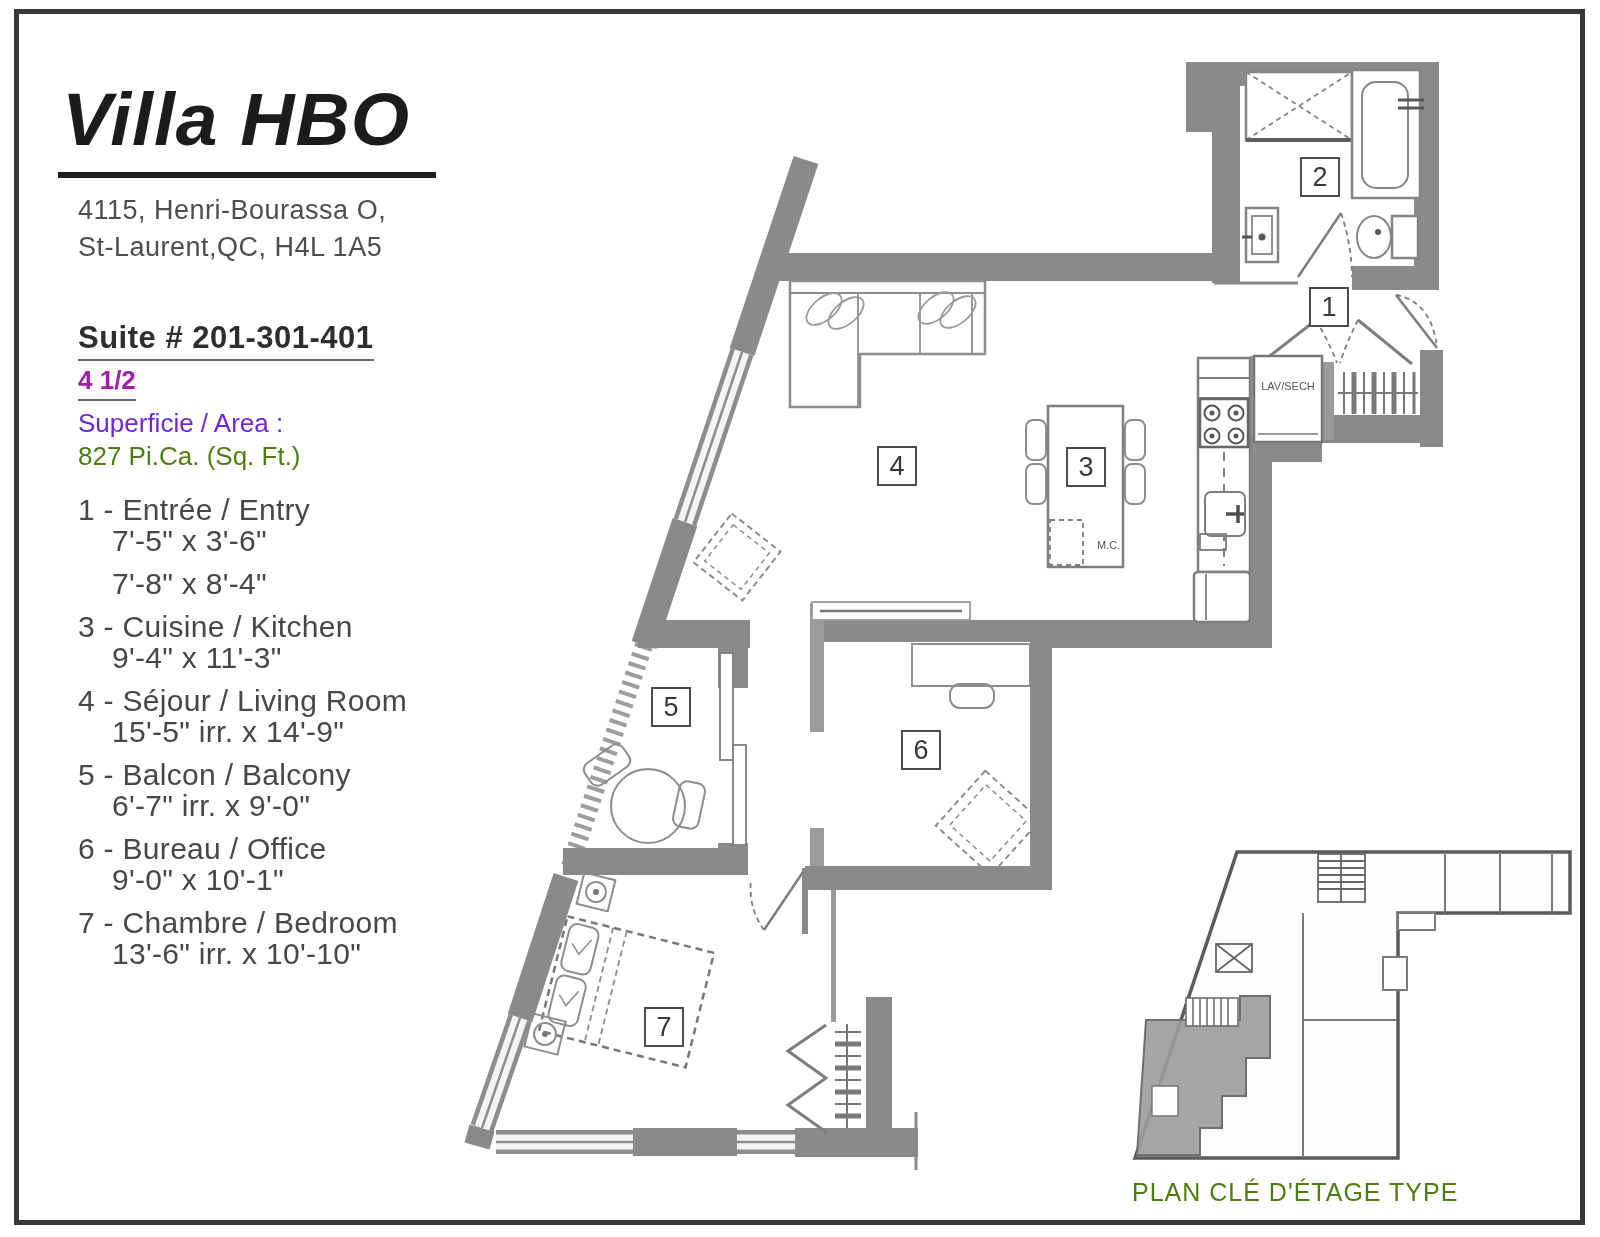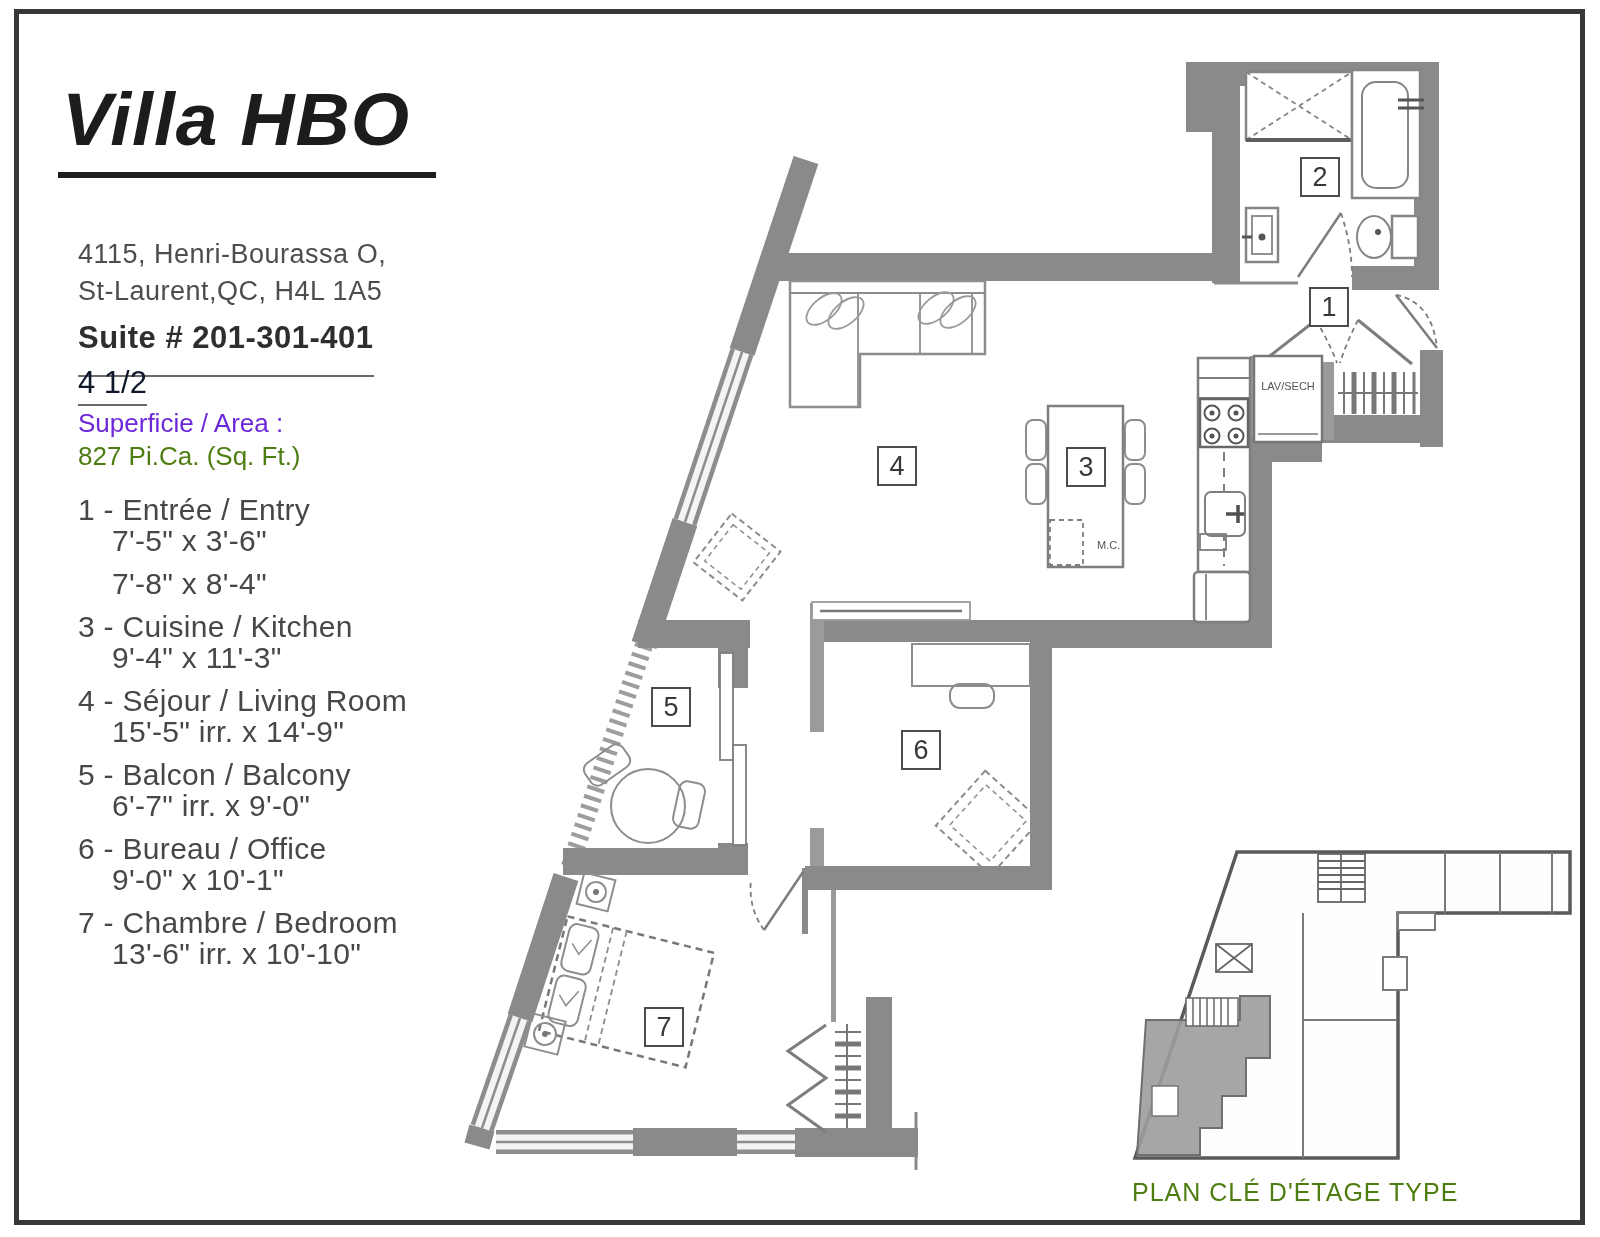--- a/index.html
+++ b/index.html
@@ -3,24 +3,24 @@
 <meta charset="utf-8">
 <style>
   html,body{margin:0;padding:0;background:#fff;}
   body{width:1600px;height:1237px;position:relative;overflow:hidden;
        font-family:"Liberation Sans",sans-serif;color:#454545;}
   .abs{position:absolute;}
   .page-frame{left:14px;top:9px;width:1561px;height:1206px;border:5px solid #383838;}
   .brand{left:62px;top:76px;font-family:Liberation Sans, sans-serif;font-style:italic;font-weight:bold;
          font-size:75px;color:#1c1c1c;letter-spacing:1px;white-space:nowrap;}
   .brand-rule{left:58px;top:172px;width:378px;height:6px;background:#1f1f1f;}
-  .address{left:78px;top:192px;font-size:27px;line-height:37px;color:#4d4d4d;letter-spacing:.5px;margin-top:44px;}
+  .address{left:78px;top:192px;font-size:27px;line-height:37px;color:#4d4d4d;letter-spacing:.5px;}
   .suite-title{left:78px;top:320px;font-size:31px;font-weight:bold;color:#2e2e2e;
-               border-bottom:2px solid #6a6a6a;padding-bottom:19px;letter-spacing:.5px;}
-  .suite-sub{left:78px;top:365px;font-size:31px;font-weight:normal;color:#0f172a;
+               border-bottom:2px solid #6a6a6a;padding-bottom:3px;letter-spacing:.5px;}
+  .suite-sub{left:78px;top:365px;font-size:26px;font-weight:bold;color:#a21caf;
              border-bottom:2px solid #6a6a6a;padding-bottom:3px;}
   .area-label{left:78px;top:408px;font-size:26px;color:#6d28d9;}
   .area-value{left:78px;top:441px;font-size:26px;color:#4d7c0f;}
   .legend{left:78px;top:494px;font-size:30px;color:#474747;}
   .legend .item{margin-bottom:12px;}
   .legend .l1{line-height:31px;letter-spacing:.3px;}
   .legend .l2{line-height:31px;padding-left:34px;letter-spacing:.3px;}
   .keyplan-caption{left:1132px;top:1178px;font-size:25px;color:#4d7c0f;letter-spacing:1px;}
   svg.plan{position:absolute;left:0;top:0;width:1600px;height:1237px;}
   svg text{font-family:"Liberation Sans",sans-serif;}

